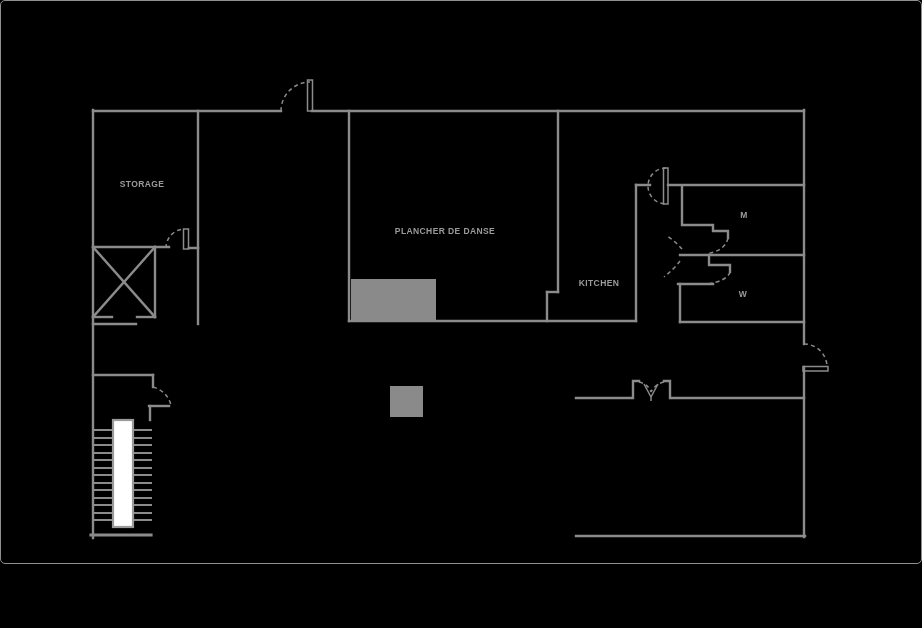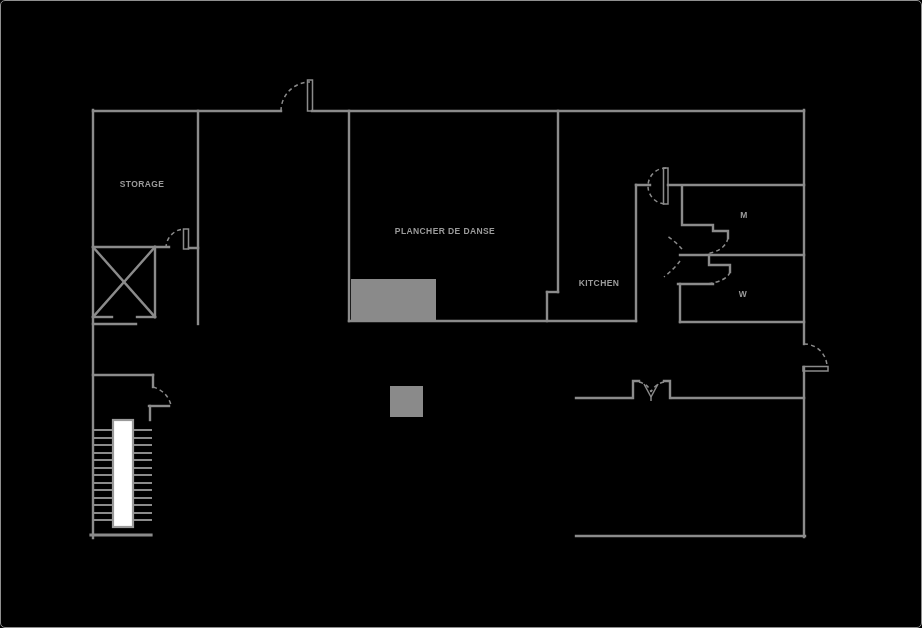--- a/index.html
+++ b/index.html
@@ -1,16 +1,16 @@
 <!DOCTYPE html>
 <html><head>
 <meta charset="utf-8">
 <style>
   html,body{margin:0;padding:0;background:#000;}
-  .canvas{position:relative;width:922px;height:628px;background:#000;box-sizing:border-box;
+  .canvas{position:relative;width:922px;height:564px;background:#000;box-sizing:border-box;
           border:1px solid #8f8f8f;border-radius:5px;overflow:hidden;}
   svg{position:absolute;left:0;top:0;}
   .wall{stroke:#8b8b8b;stroke-width:2.4;fill:none;stroke-linecap:square;}
   .thick{stroke-width:3.2;}
   .tread{stroke:#8b8b8b;stroke-width:2;fill:none;}
   .dash{stroke:#8b8b8b;stroke-width:1.5;fill:none;stroke-dasharray:4 3.2;stroke-linecap:butt;}
   .leaf{fill:none;stroke:#8b8b8b;stroke-width:1.5;}
   .gfill{fill:#8a8a8a;stroke:none;}
   .stringer{fill:#ffffff;stroke:#9a9a9a;stroke-width:2.2;}
   text{fill:#9b9b9b;font-family:"Liberation Sans",sans-serif;font-weight:bold;

